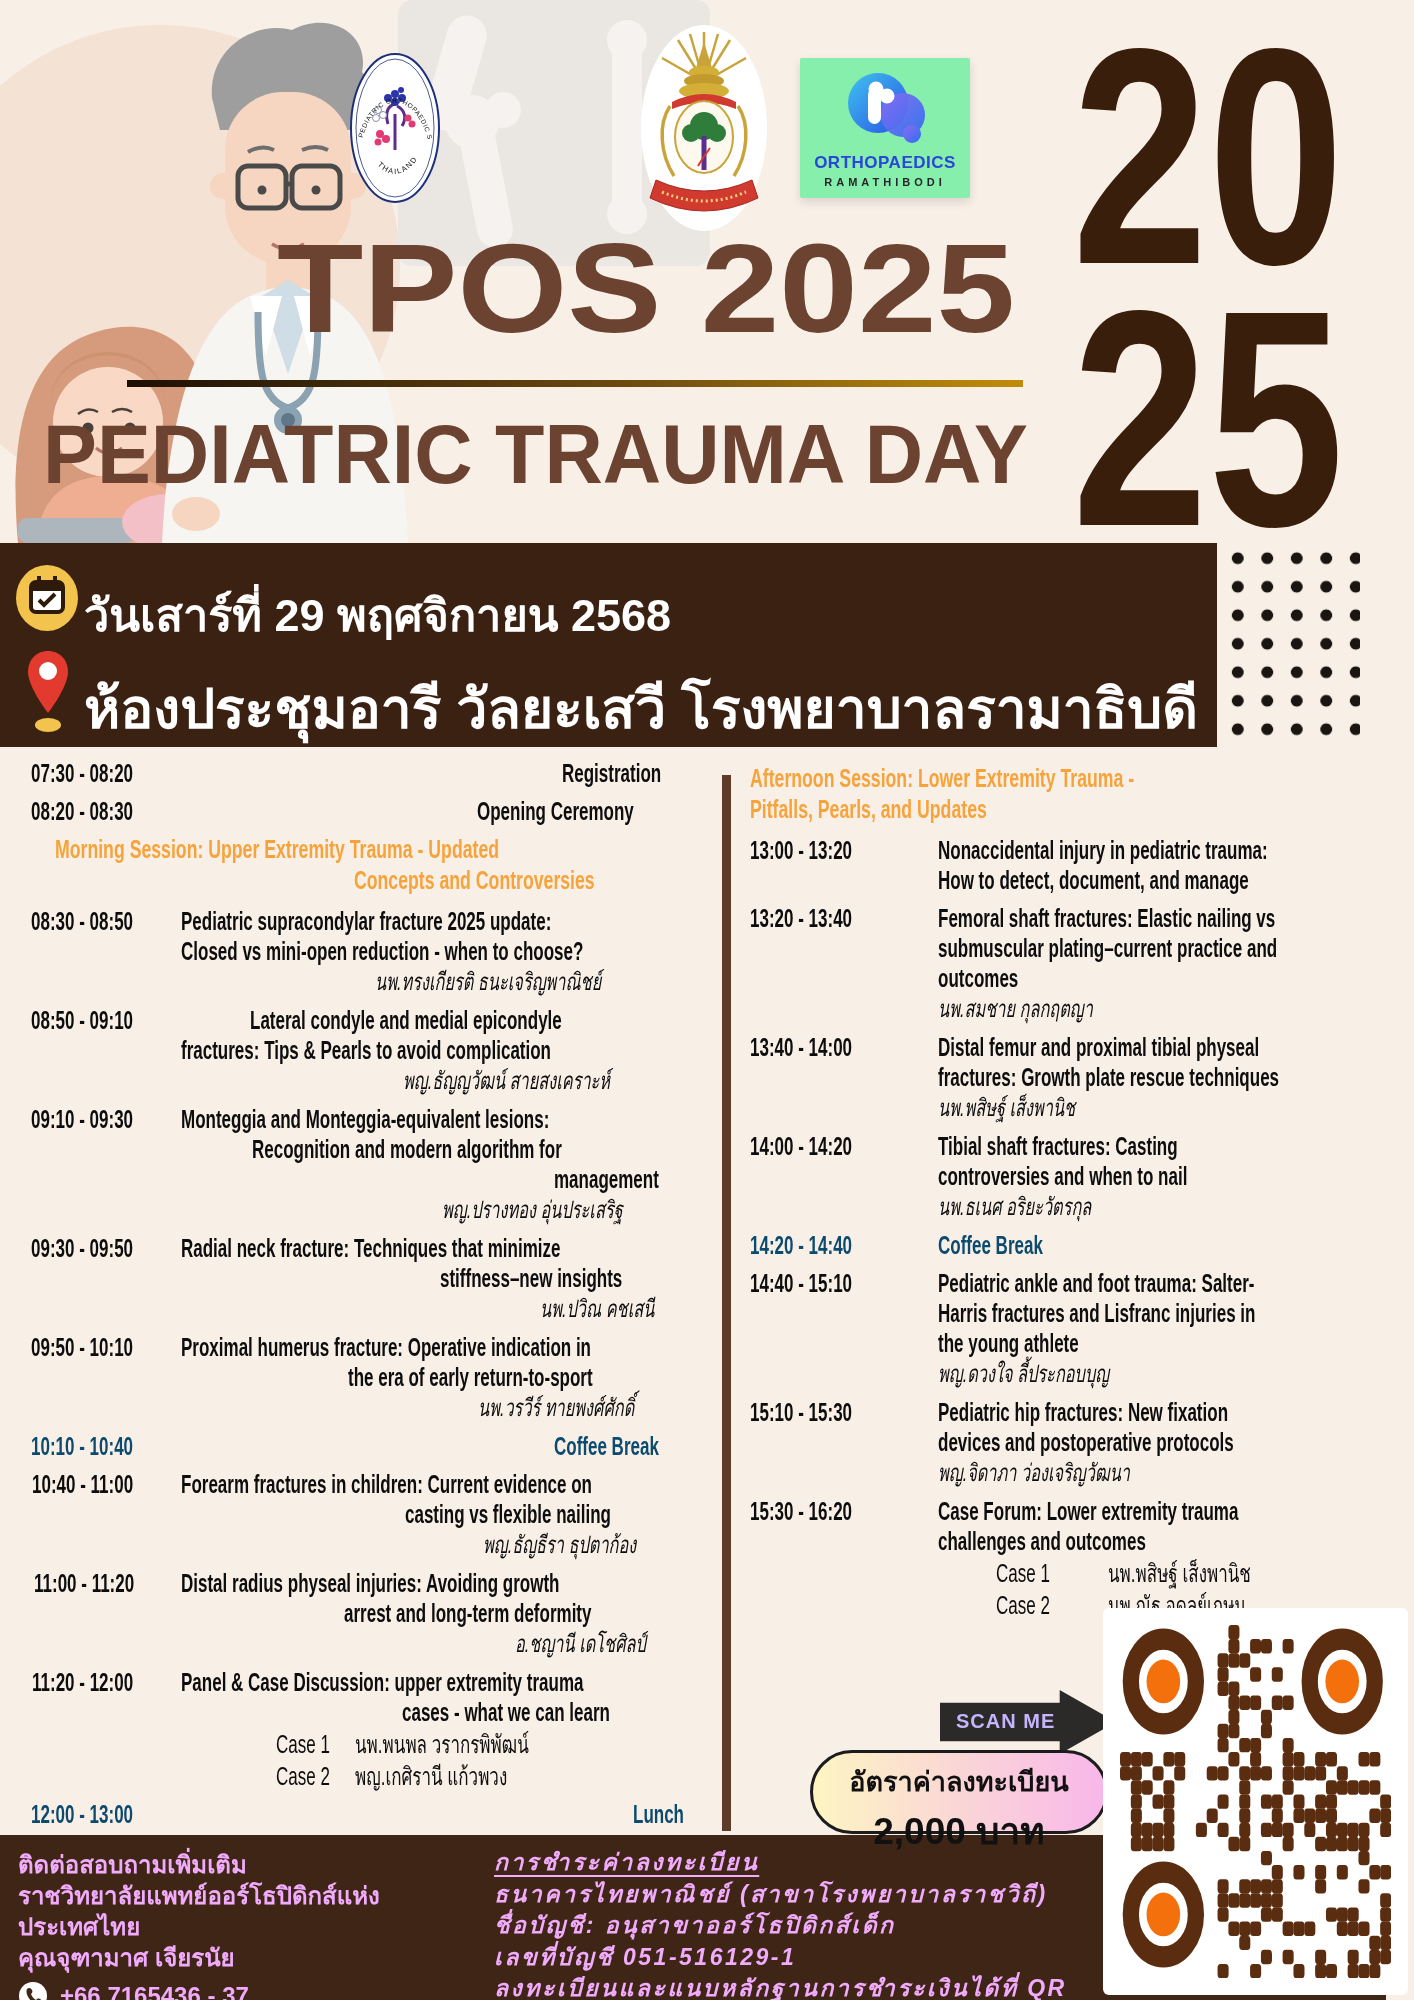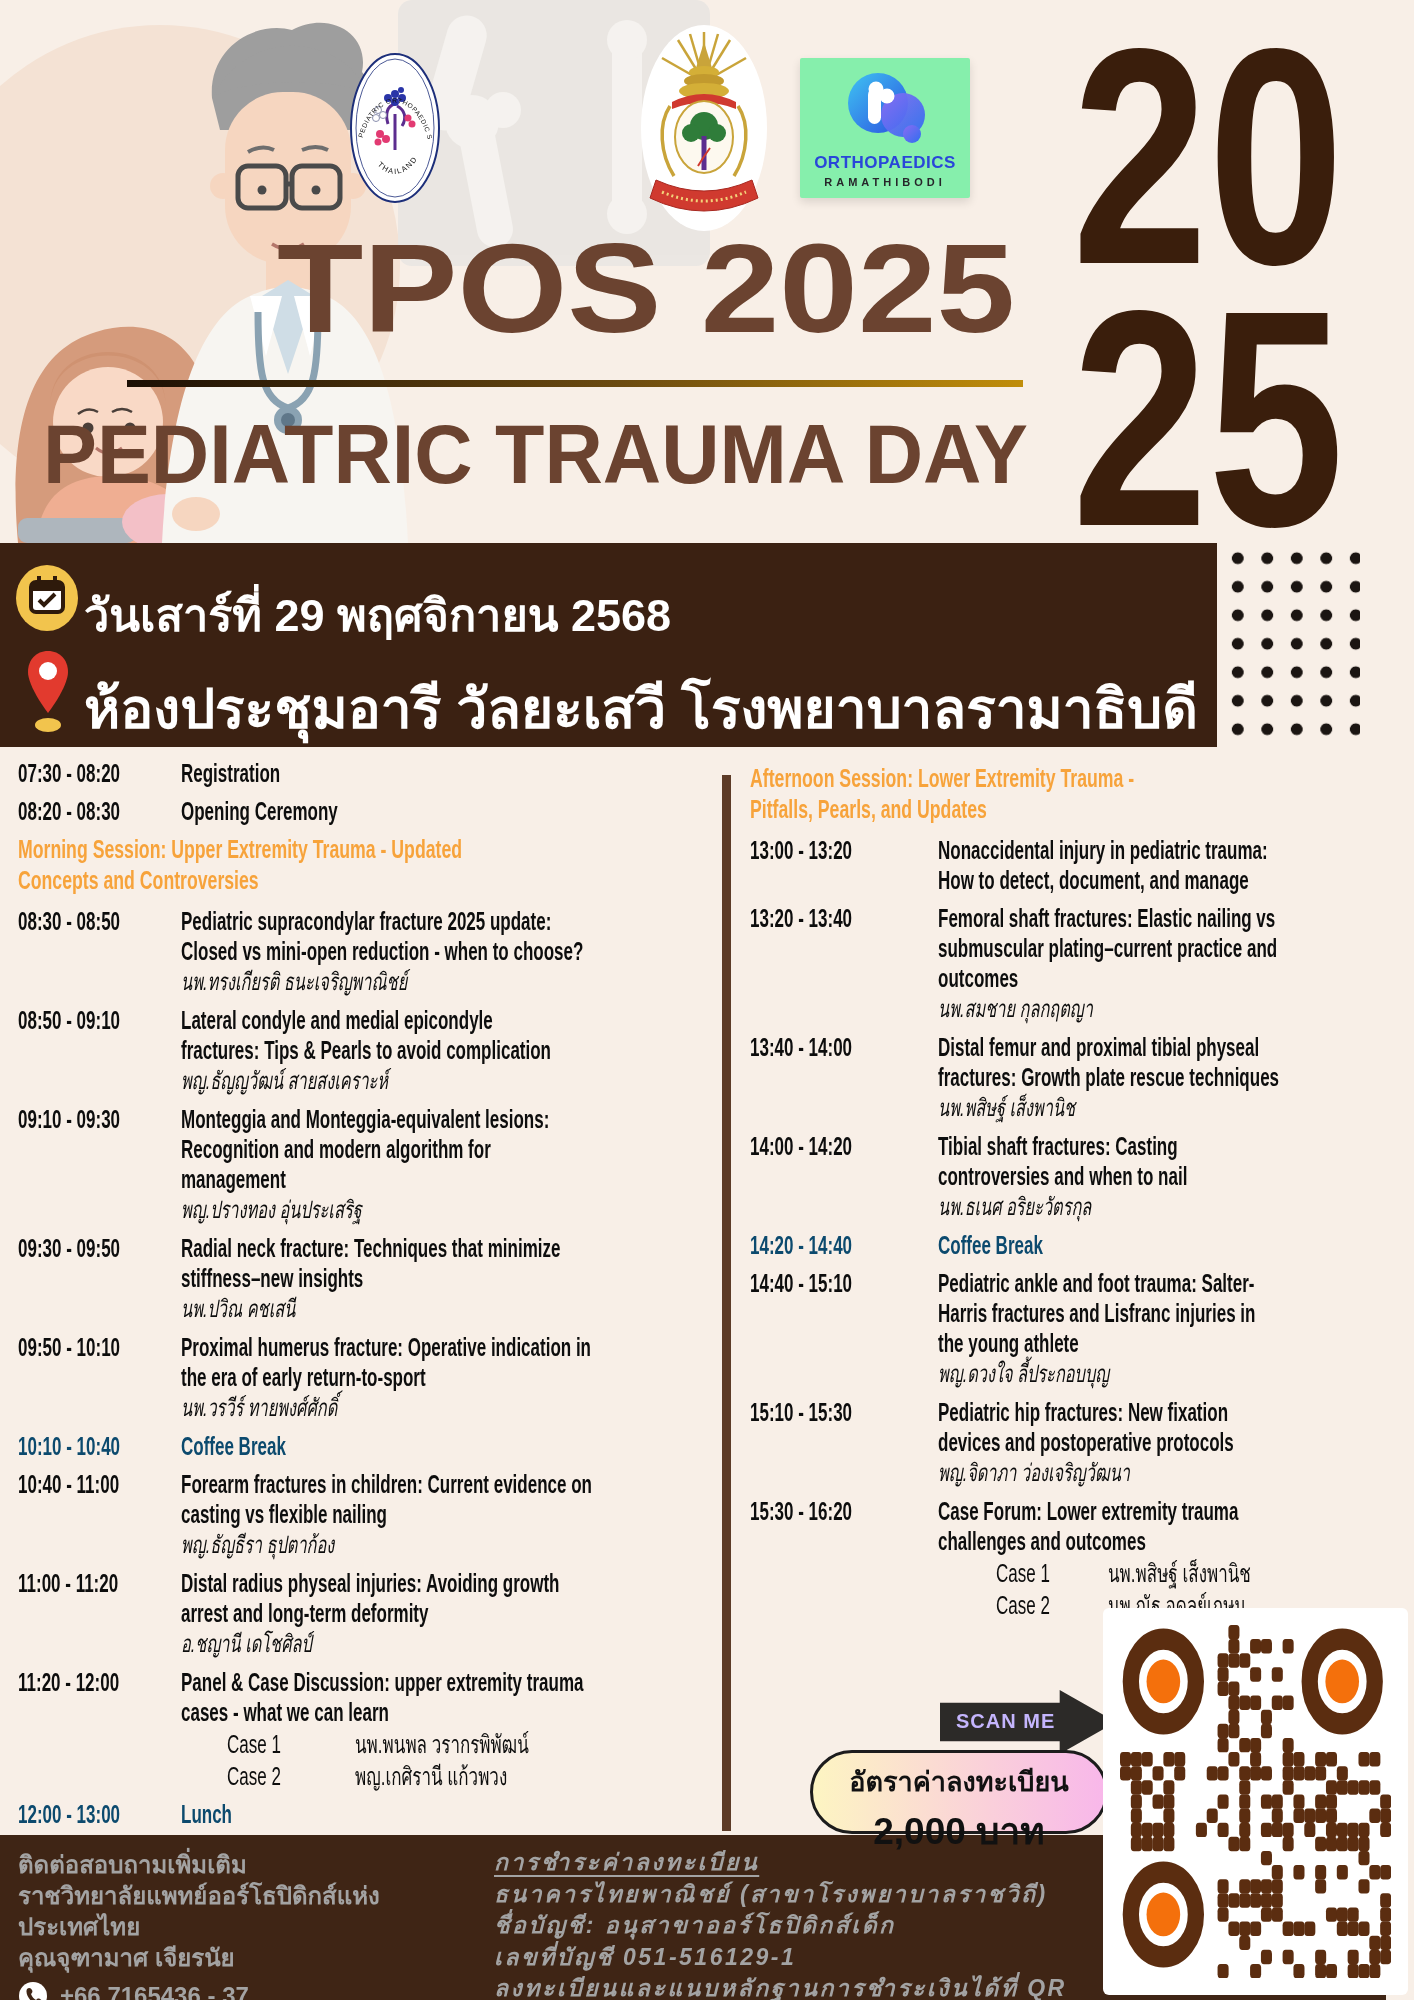--- a/index.html
+++ b/index.html
@@ -21,21 +21,21 @@
   
   #banner{left:0;top:543px;width:1217px;height:204px;background:#3b2112;z-index:4;color:#fff;}
   #banner-date{left:84px;top:36px;font-size:45px;font-weight:bold;white-space:nowrap;}
   #banner-venue{left:84px;top:122px;font-size:55px;font-weight:bold;white-space:nowrap;}
   #dots-block{left:1220px;top:541px;width:140px;height:208px;z-index:1;
       background-image:radial-gradient(circle,#1b1512 5.5px,transparent 6.2px);
       background-size:29.5px 28.5px;background-position:3px 3px;}
 
   
   .sched-col{position:absolute;z-index:2;}
-  #col-left{left:18px;top:758px;width:690px;}
+  #col-left{left:18px;top:758px;width:690px;text-align:right;}
   #col-right{left:750px;top:760px;width:640px;}
   .sched-item{display:flex;margin-bottom:8px;font-size:25px;line-height:30px;color:#0d0d0d;}
   .sched-time{flex:0 0 163px;font-weight:bold;}
   #col-right .sched-time{flex:0 0 188px;}
   .sched-content{flex:1;min-width:0;}
   .sched-title{font-weight:bold;}
   .sched-line{white-space:nowrap;}
   .cx{display:inline-block;transform:scaleX(.68);transform-origin:0 50%;white-space:nowrap;}
   .sched-speaker{font-style:italic;font-weight:normal;font-size:24px;line-height:30px;margin-top:1px;}
   .sched-session{color:#f7a33b;font-weight:bold;font-size:26px;line-height:31px;margin:3px 0 10px;}
@@ -50,21 +50,21 @@
       clip-path:polygon(0 20%,68% 20%,68% 0,100% 50%,68% 100%,68% 80%,0 80%);}
   #scanme span{position:absolute;left:16px;top:20px;color:#c4b5fd;font-weight:bold;font-size:20px;letter-spacing:1px;}
   #fee-pill{left:810px;top:1750px;width:292px;height:78px;z-index:5;border:3px solid #1c1c1c;border-radius:42px;
       background:linear-gradient(90deg,#fdf5c2,#f8b7ea);text-align:center;color:#111;}
   #fee-pill .l1{font-size:27px;font-weight:bold;margin-top:7px;}
   #fee-pill .l2{font-size:37px;font-weight:bold;margin-top:-2px;}
   #qr-box{left:1103px;top:1608px;width:305px;height:387px;background:#fff;border-radius:6px;z-index:6;}
   #qr-box svg{position:absolute;left:17px;top:17px;}
 
   
-  #footer-left,#footer-right{top:1835px;height:165px;background:#3f2515;color:#a3a3a3;z-index:4;}
+  #footer-left,#footer-right{top:1835px;height:165px;background:#3f2515;color:#f0abfc;z-index:4;}
   #footer-left{left:0;width:484px;}
   #footer-right{left:464px;width:922px;font-style:italic;}
   #footer-left .pad{padding:14px 0 0 18px;font-size:24px;font-weight:bold;line-height:31px;}
   .contact-row{display:flex;align-items:center;margin-top:7px;}
   .contact-row svg{margin-right:12px;flex:none;}
   #footer-right .pad{padding:12px 0 0 30px;font-size:23px;font-weight:bold;line-height:31.5px;letter-spacing:2.5px;max-width:600px;}
   #footer-right .heading{text-decoration:underline;text-underline-offset:5px;}
 </style>
 </head>
 <body>

